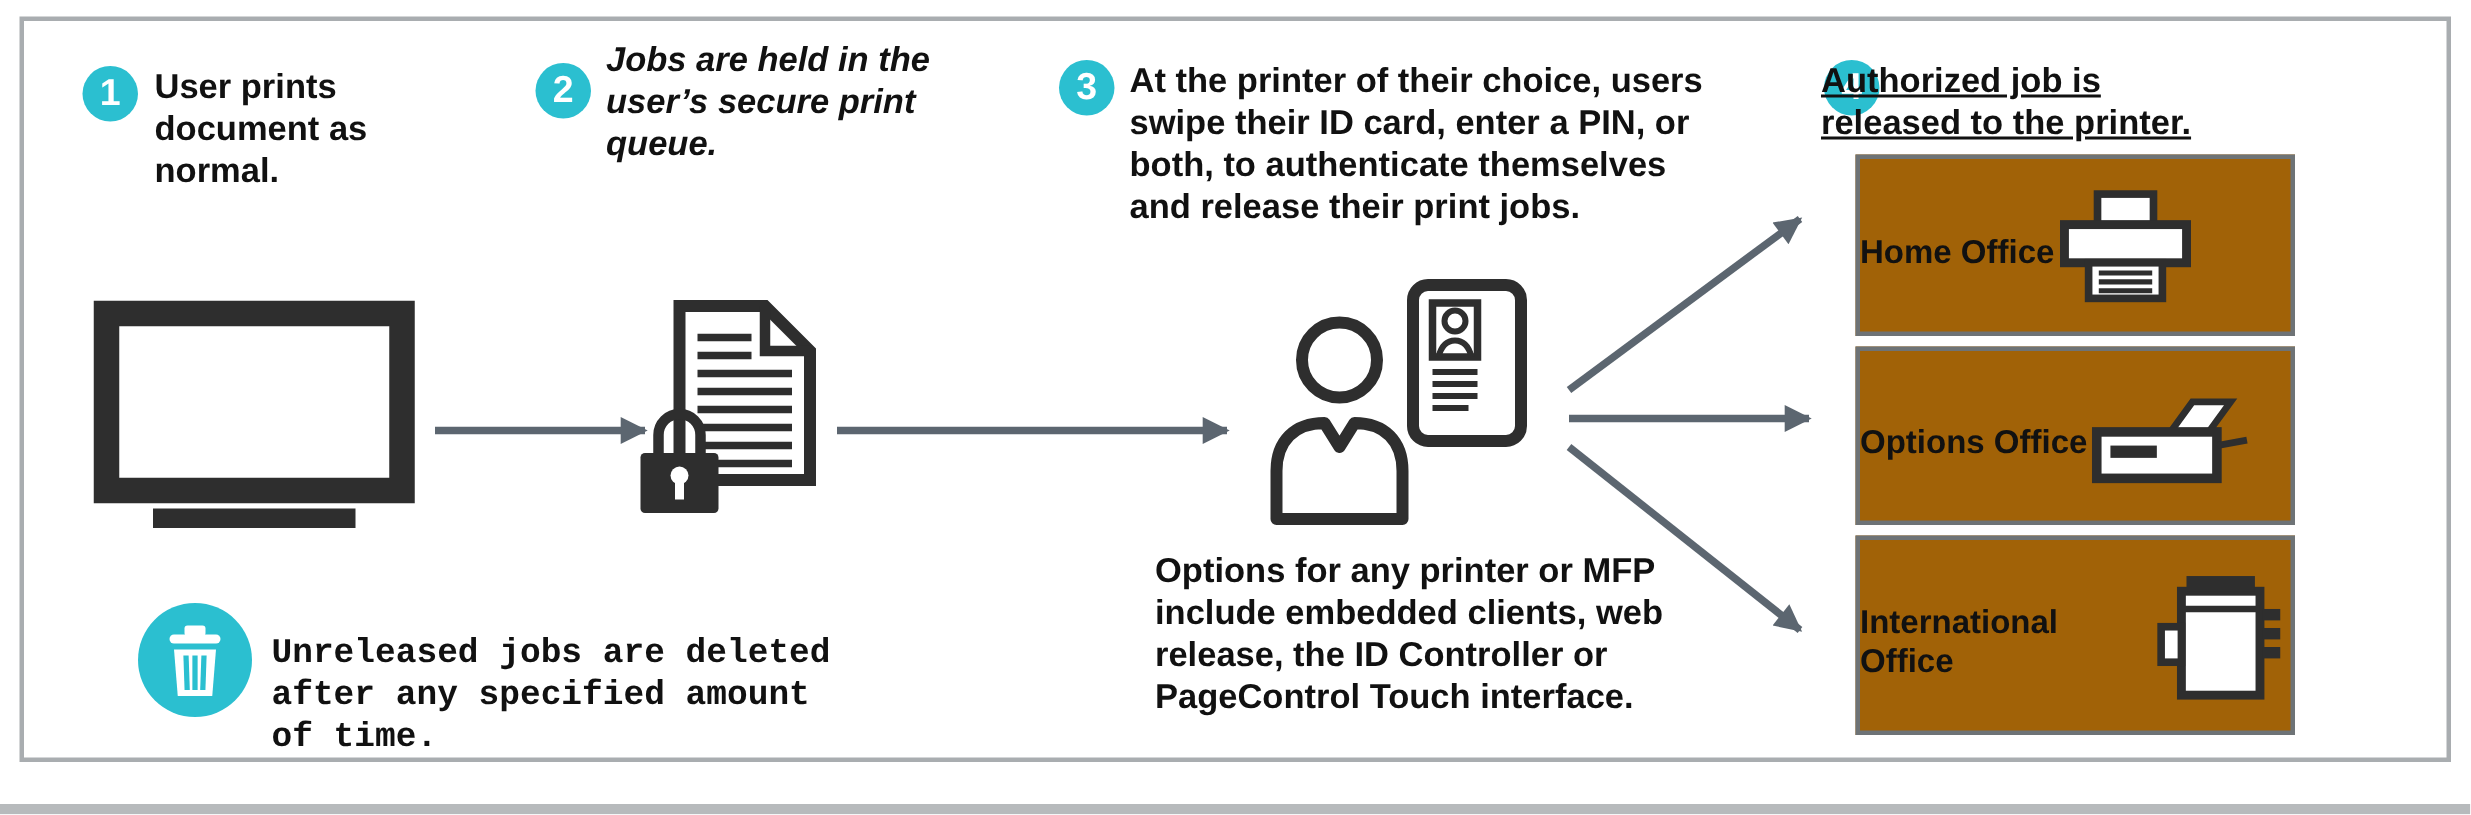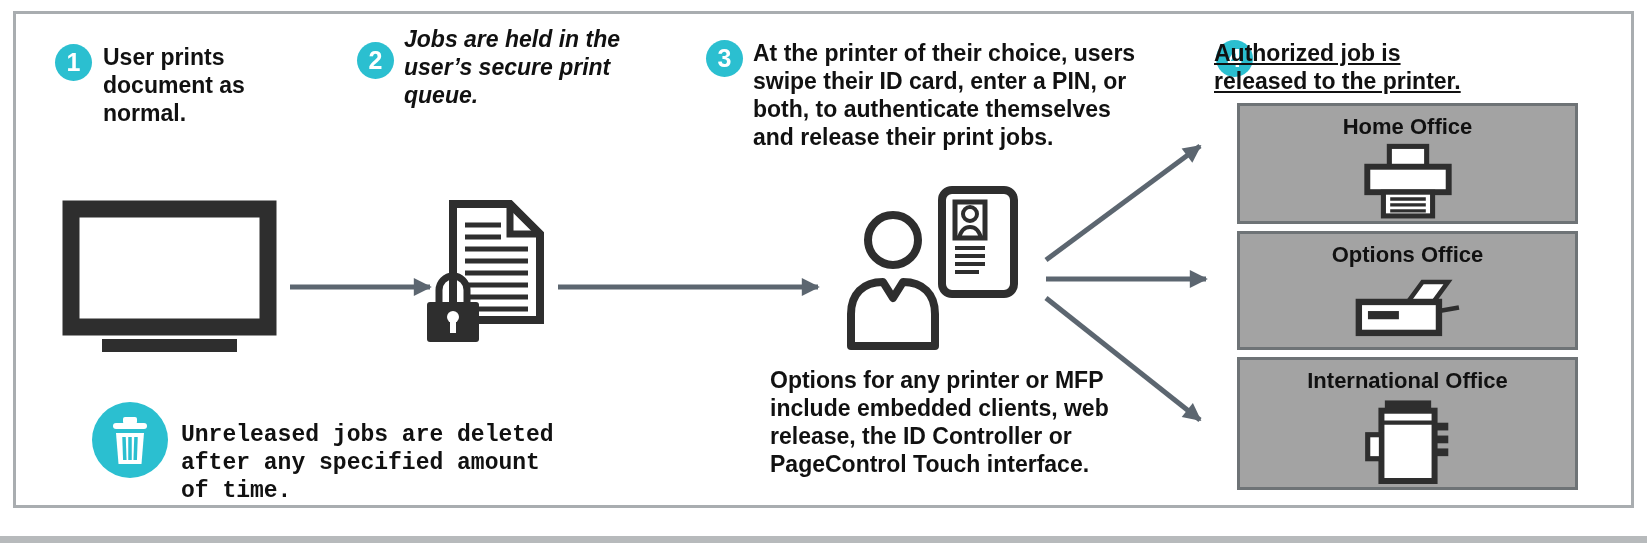--- a/index.html
+++ b/index.html
@@ -27,22 +27,22 @@
   .options-note  { left:770px; top:366px; width:345px; }
   .deletion-note { left:181px; top:421px; width:392px;font-family:Liberation Mono, monospace; }
 
   .icon-abs { position:absolute; }
   .monitor  { left:62px;  top:200px; }
   .doclock  { left:425px; top:198px; }
   .person   { left:843px; top:210px; }
   .idcard   { left:938px; top:186px; }
   .trash    { left:92px;  top:402px; }
 
-  .pbox { position:absolute; left:1237px; width:341px; border:3px solid #6E7376; background:#a3a3a3;
-          display:flex; flex-direction:column; align-items:center; }
+  .pbox { position:absolute; left:1237px; width:293px; border:3px solid #6E7376; background:#a16207;
+          display:flex; flex-direction:row; align-items:center; }
   .pbox .plabel { font-weight:bold; font-size:22px; color:#111; margin-top:8px; }
   .pbox svg { margin-top:3px; }
   .box1 { top:103px; height:121px; }
   .box2 { top:231px; height:119px; }
   .box3 { top:357px; height:133px;justify-content:flex-end; }
 </style>
 </head>
 <body>
 
 <div class="canvas">

